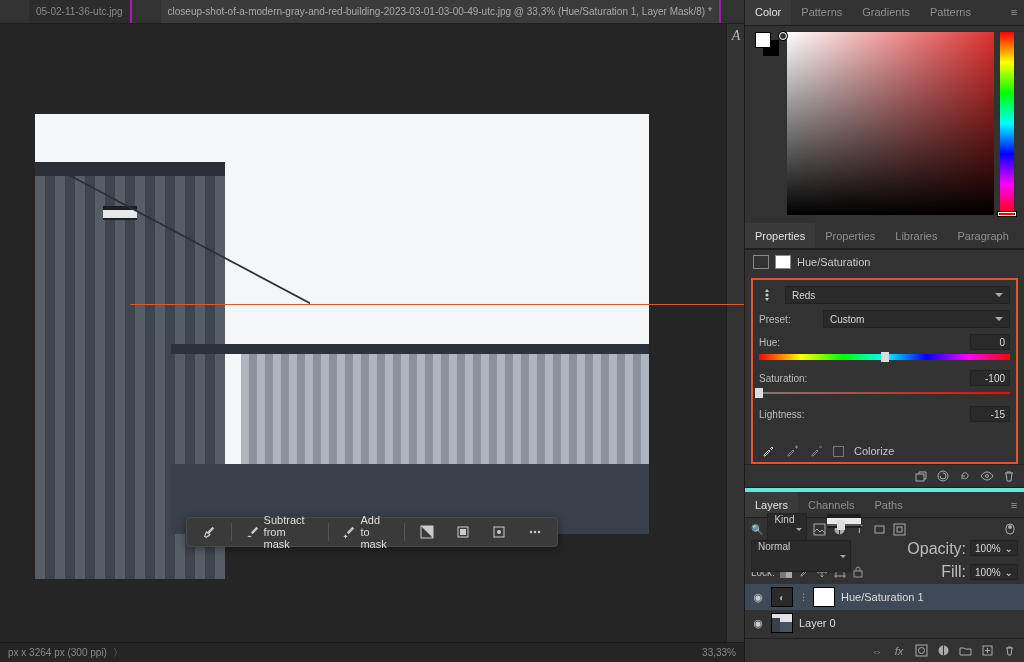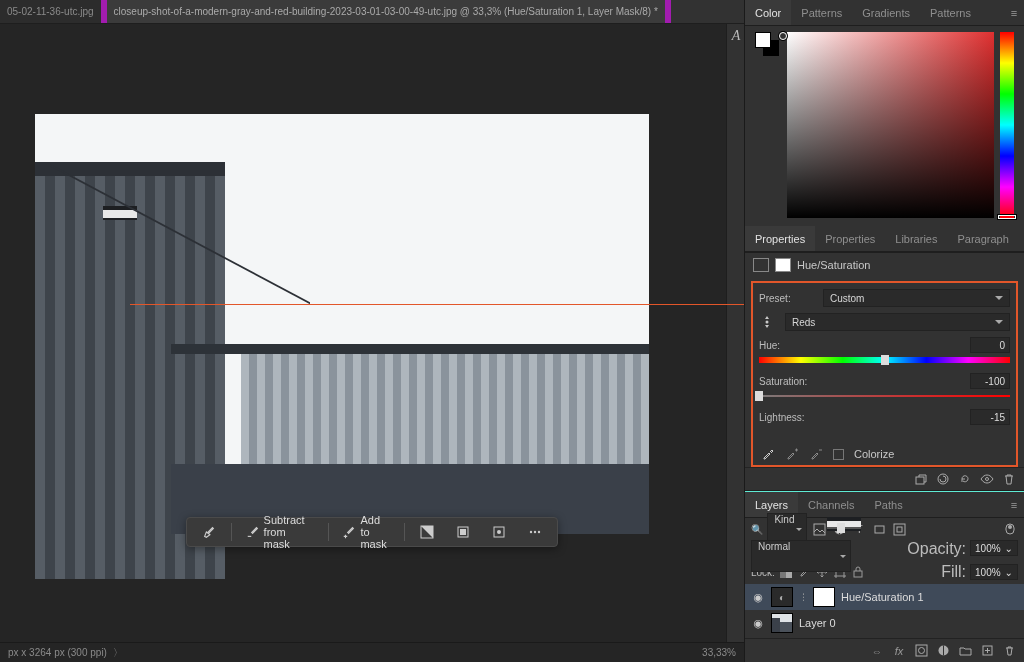--- a/index.html
+++ b/index.html
@@ -2,21 +2,21 @@
 <html><head>
 <meta charset="utf-8">
 <style>
   * { box-sizing: border-box; margin: 0; padding: 0; user-select: none; }
   html, body { width: 1024px; height: 662px; overflow: hidden; background: #1d1d1d; font-family: -apple-system, "Segoe UI", Arial, sans-serif; font-size: 11px; color: #c8c8c8; }
   .app { display: flex; width: 100%; height: 100%; }
 
   
   .main { flex: 1; display: flex; flex-direction: column; background: #252525; position: relative; }
   .tabbar { height: 24px; background: #323232; display: flex; align-items: stretch; border-bottom: 1px solid #1e1e1e; }
-  .tab { padding: 0 7px; display: flex; align-items: center; font-size: 10px; color: #aaa; background: #3b3b3b; border-right: 6px solid #a21caf; position: relative; max-width: 600px; white-space: nowrap; overflow: hidden; text-overflow: ellipsis; }
+  .tab { padding: 0 7px; display: flex; align-items: center; font-size: 10px; color: #aaa; background: #3b3b3b; border-right: 2px solid #a21caf; position: relative; max-width: 600px; white-space: nowrap; overflow: hidden; text-overflow: ellipsis; margin-left: 29px; }
   .tab.inactive { background: #2c2c2c; color: #8a8a8a; }
   .canvas-area { flex: 1; position: relative; overflow: hidden; background: #252525; }
   .canvas-wrap { position: absolute; left: 35px; top: 90px; width: 614px; height: 420px; background: #f3f5f6; }
   
   .sky { position:absolute; inset:0; background:#f4f6f7; }
   .bld-left { position:absolute; left:0; top:62px; width:190px; height:403px; background:#4d545b; }
   .bld-left-top { position:absolute; left:0; top:48px; width:190px; height:14px; background:#2c3036; }
   .stripes-left { position:absolute; inset:0; background:repeating-linear-gradient(90deg,#565d65 0 10px,#3e444b 10px 20px); }
   .light { position:absolute; left:68px; top:92px; width:34px; height:14px; background:#e8e8e8; border-top:4px solid #1d1f22; border-bottom:2px solid #1d1f22; }
   .roofline { position:absolute; left:15px; top:50px; width:260px; height:200px; transform:skewY(28deg); transform-origin:left top; border-top:2px solid #2c3036; }
@@ -70,21 +70,21 @@
   .slider.sat .thumb { left:0%; }
   .slider.light .thumb { left:42%; }
   .slider.hue .thumb { left:50%; }
   .eyedrops { display:flex; align-items:center; gap:10px; padding:2px 0 0 2px;}
   .eyedrop { width:14px; height:14px; }
   .chk { width:11px; height:11px; border:1px solid #777; }
   .props-toolbar { height:24px; display:flex; align-items:center; justify-content:flex-end; gap:8px; padding:0 8px; border-top:1px solid #232323; border-bottom:1px solid #1e1e1e;}
   .props-toolbar .ic { width:14px; height:14px; color:#aaa; display:flex; align-items:center; justify-content:center;}
 
   
-  .layers { flex:1; display:flex; flex-direction:column; border-top:1px solid #5eead4; }
+  .layers { flex:1; display:flex; flex-direction:column; border-top:4px solid #5eead4; }
   .lay-row1 { height:22px; display:flex; align-items:center; gap:4px; padding:0 6px; }
   .kind-combo { height:32px; background:#2a2a2a; border:1px solid #222; padding:0 12px 4px 6px; font-size:10px; position:relative; color:#ccc;}
   .kind-combo:after{content:"";position:absolute;right:4px;top:50%;border:3px solid transparent;border-top-color:#aaa;transform:translateY(-1px);}
   .lay-row1 .icn { width:16px; height:14px; display:flex; align-items:center; justify-content:center; color:#b0b0b0;}
   .lay-row2 { height:22px; display:flex; padding:0 6px; gap:4px;}
   .blend { width:100px; }
   .op-lbl { font-size:16px; color:#bdbdbd; margin-left:auto;}
   .op-val { height:16px; background:#2a2a2a; padding:0 4px; font-size:10px; color:#ddd; display:flex; align-items:center; border:1px solid #222; }
   .lay-row3 { height:20px; display:flex; align-items:center; padding:0 6px; gap:4px; font-size:10px; color:#bdbdbd;}
   .lay-row3 .icn{width:14px;height:14px;display:flex;align-items:center;justify-content:center;color:#9a9a9a;}
@@ -239,31 +239,31 @@
 
     </div>
     <div class="props">
       <div class="props-head">
         <span class="ic"></span>
         <span class="ic" style="background:#fff"></span>
         <span>Hue/Saturation</span>
       </div>
       <div class="highlight-box">
         <div class="row">
-          <span class="lbl">Preset:</span>
-          <div class="combo">Custom</div>
-        </div>
-        <div class="row">
           <span style="width:16px;display:flex;justify-content:center">
             <svg width="14" height="14" viewBox="0 0 14 14" fill="#c8c8c8">
                 <path d="M7 1l2 3H5zM7 13l-2-3h4z"></path>
                 <circle cx="7" cy="7" r="1.5"></circle>
               </svg>
           </span>
           <div class="combo" style="margin-left:4px">Reds</div>
+        </div>
+        <div class="row">
+          <span class="lbl">Preset:</span>
+          <div class="combo">Custom</div>
         </div>
         <div>
           <div class="row">
               <span class="lbl" style="width:auto;flex:1">Hue:</span>
               <span class="val">0</span>
             </div>
           <div class="slider hue">
               <div class="track"></div>
               <div class="thumb"></div>
             </div>

